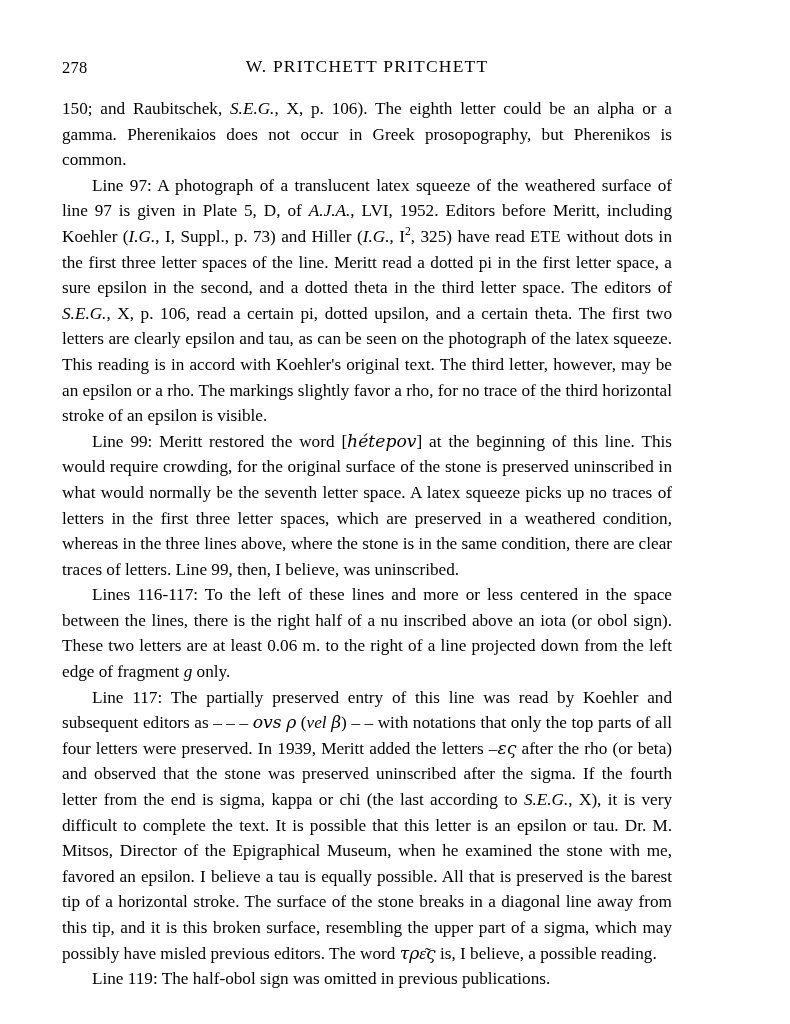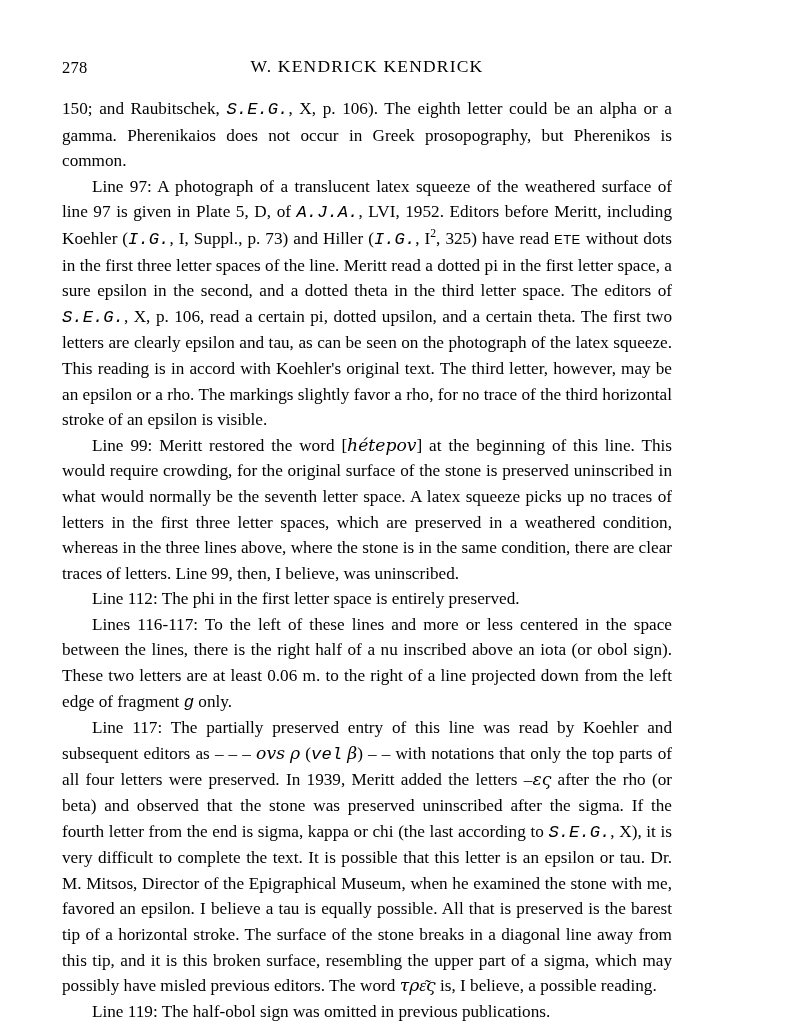--- a/index.html
+++ b/index.html
@@ -48,42 +48,41 @@
     text-justify: inter-word;
     hyphens: none;
   }
   .body-text p {
     margin: 0;
     text-indent: 30px;
   }
   .body-text p.noindent {
     text-indent: 0;
   }
-  .it { font-style: italic; font-family: Liberation Mono, monospace; }
+  .it { font-style: italic; }
   .gk { font-family: "DejaVu Serif", serif; font-style: italic; }
   .sans-caps {
-    font-family: Liberation Sans, sans-serif;
-    font-size: 13px;
+    font-family: Liberation Serif, serif;
+    font-size: 16px;
     letter-spacing: 0.5px;
   }
   sup { font-size: 0.68em; vertical-align: super; line-height: 0; }
 </style>
 </head>
 <body>
 
 <div class="page">
 
   <div class="header">
     <div class="page-number">278</div>
-    <div class="running-head">W. KENDRICK KENDRICK</div>
+    <div class="running-head">W. PRITCHETT PRITCHETT</div>
   </div>
 
   <div class="body-text" id="body-text">
       <p class="noindent"><span>150; and Raubitschek, </span><span class="it">S.E.G.</span><span>, X, p. 106).  The eighth letter could be an alpha or a gamma.  Pherenikaios does not occur in Greek prosopography, but Pherenikos is common.</span></p>
       <p><span>Line 97:  A photograph of a translucent latex squeeze of the weathered surface of line 97 is given in Plate 5, D, of </span><span class="it">A.J.A.</span><span>, LVI, 1952.  Editors before Meritt, including Koehler (</span><span class="it">I.G.</span><span>, I, Suppl., p. 73) and Hiller (</span><span class="it">I.G.</span><span>, I</span><sup>2</sup><span>, 325) have read </span><span class="sans-caps">ETE</span><span> without dots in the first three letter spaces of the line.  Meritt read a dotted pi in the first letter space, a sure epsilon in the second, and a dotted theta in the third letter space.  The editors of </span><span class="it">S.E.G.</span><span>, X, p. 106, read a certain pi, dotted upsilon, and a certain theta.  The first two letters are clearly epsilon and tau, as can be seen on the photograph of the latex squeeze.  This reading is in accord with Koehler's original text.  The third letter, however, may be an epsilon or a rho.  The markings slightly favor a rho, for no trace of the third horizontal stroke of an epsilon is visible.</span></p>
       <p><span>Line 99:  Meritt restored the word [</span><span class="gk">hétepov</span><span>] at the beginning of this line.  This would require crowding, for the original surface of the stone is preserved uninscribed in what would normally be the seventh letter space.  A latex squeeze picks up no traces of letters in the first three letter spaces, which are preserved in a weathered condition, whereas in the three lines above, where the stone is in the same condition, there are clear traces of letters.  Line 99, then, I believe, was uninscribed.</span></p>
-      <p><span>Line 112:  The phi in the first letter space is entirely preserved.</span></p>
       <p><span>Lines 116-117:  To the left of these lines and more or less centered in the space between the lines, there is the right half of a nu inscribed above an iota (or obol sign).  These two letters are at least 0.06 m. to the right of a line projected down from the left edge of fragment </span><span class="it">g</span><span> only.</span></p>
       <p><span>Line 117:  The partially preserved entry of this line was read by Koehler and subsequent editors as – – – </span><span class="gk">ovs</span><span> </span><span class="gk">ρ</span><span> (</span><span class="it">vel</span><span> </span><span class="gk">β</span><span>) – – with notations that only the top parts of all four letters were preserved.  In 1939, Meritt added the letters –</span><span class="gk">ες</span><span> after the rho (or beta) and observed that the stone was preserved uninscribed after the sigma.  If the fourth letter from the end is sigma, kappa or chi (the last according to </span><span class="it">S.E.G.</span><span>, X), it is very difficult to complete the text.  It is possible that this letter is an epsilon or tau.  Dr. M. Mitsos, Director of the Epigraphical Museum, when he examined the stone with me, favored an epsilon.  I believe a tau is equally possible.  All that is preserved is the barest tip of a horizontal stroke.  The surface of the stone breaks in a diagonal line away from this tip, and it is this broken surface, resembling the upper part of a sigma, which may possibly have misled previous editors.  The word </span><span class="gk">τρε͂ς</span><span> is, I believe, a possible reading.</span></p>
       <p><span>Line 119:  The half-obol sign was omitted in previous publications.</span></p>
     </div>
 
 </div>
 
 </body></html>

